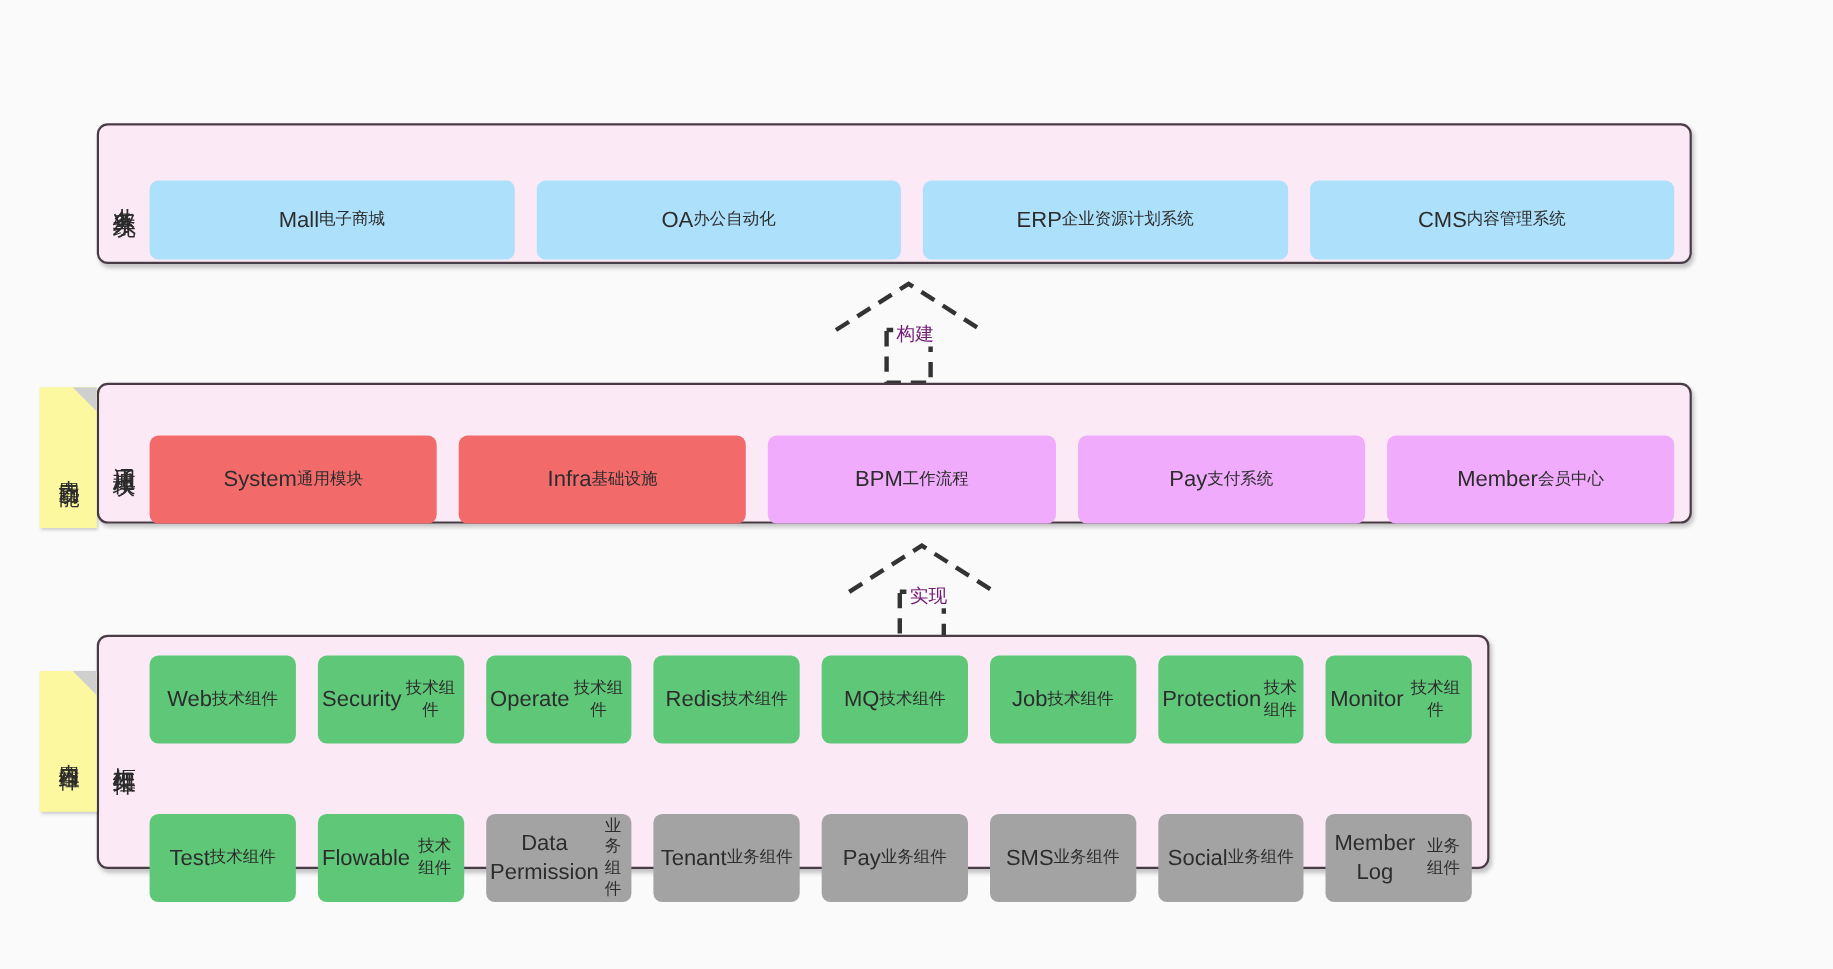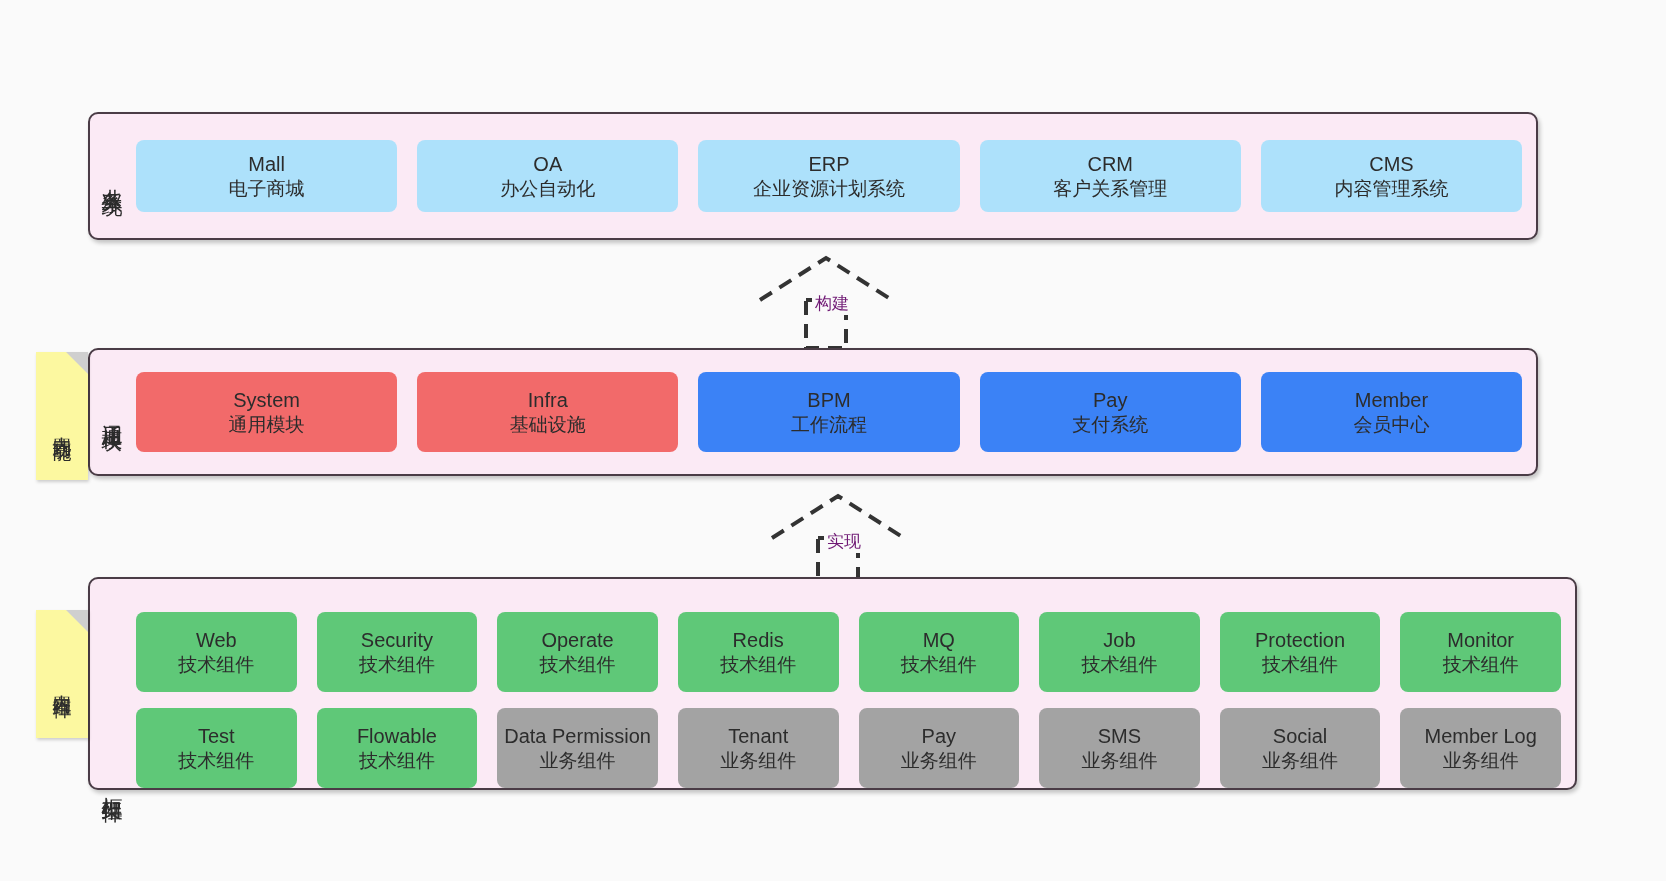--- a/index.html
+++ b/index.html
@@ -61,42 +61,43 @@
     display: flex;
     gap: 20px;
     align-items: stretch;
   }
 
   .card {
     flex: 1 1 0;
     box-sizing: border-box;
     border-radius: 8px;
     display: flex;
-    flex-direction: column;
+    flex-direction: row;
     align-items: center;
     justify-content: center;
     text-align: center;
     color: #2c2c2c;
     line-height: 1.3;
     padding: 6px 4px;
+    margin-top: 48px;
   }
   .card .t1 { font-size: 20px; }
-  .card .t2 { font-size: 19px; }
+  .card .t2 { font-size: 15px; }
 
   
   .c-blue       { background: #ade1fb; }
   .c-red        { background: #f26a6a; }
-  .c-pink       { background: #3b82f6; }
+  .c-pink       { background: #f0abfc; }
   .c-green      { background: #5fc878; }
   .c-lightgreen { background: #a3a3a3; }
 
   
   #layer-business  { left: 88px;  top: 112px; width: 1450px; height: 128px; }
   #layer-common    { left: 88px;  top: 348px; width: 1450px; height: 128px; }
-  #layer-framework { left: 88px;  top: 577px; width: 1489px; height: 213px; align-items: flex-end; }
+  #layer-framework { left: 88px;  top: 577px; width: 1266px; height: 213px; }
 
   #layer-business  .card { height: 72px; }
   #layer-common    .card { height: 80px; }
   #layer-framework .card { height: 80px; }
 
   
   .note {
     position: absolute;
     box-sizing: border-box;
     background: #fcf8a0;
@@ -162,24 +163,20 @@
         </div>
         <div class="card c-blue">
           <span class="t1">OA</span>
           <span class="t2">办公自动化</span>
         </div>
         <div class="card c-blue">
           <span class="t1">ERP</span>
           <span class="t2">企业资源计划系统</span>
         </div>
         <div class="card c-blue">
-          <span class="t1">CRM</span>
-          <span class="t2">客户关系管理</span>
-        </div>
-        <div class="card c-blue">
           <span class="t1">CMS</span>
           <span class="t2">内容管理系统</span>
         </div>
       </div>
     </div>
   </div>
 
   <div class="connector" id="connector-build">
     <svg width="180" height="100" viewBox="0 0 180 100">
       <path d="M 10 48 L 76 6 L 142 48" fill="none" stroke="#333333" stroke-width="4" stroke-dasharray="14,9" stroke-linecap="butt"></path>

